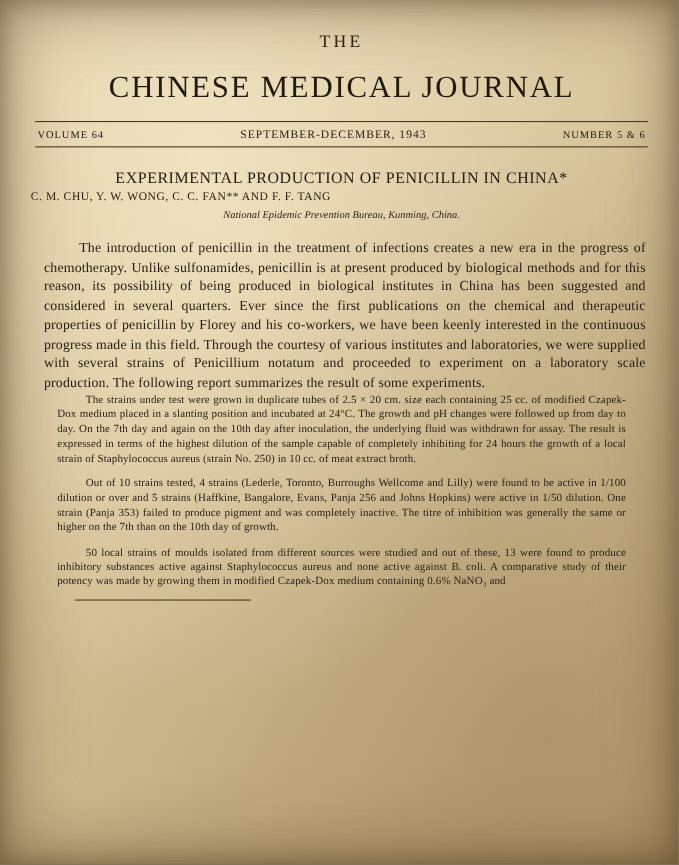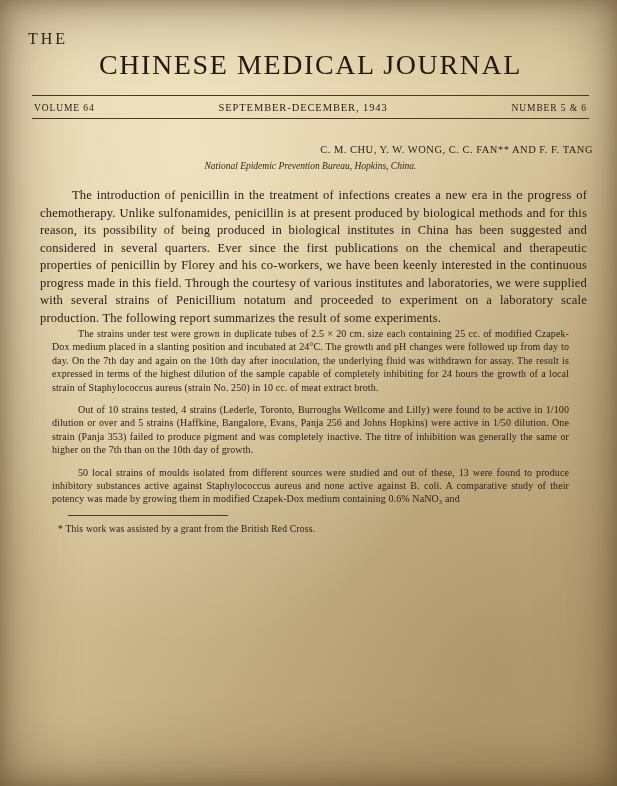--- a/index.html
+++ b/index.html
@@ -27,31 +27,32 @@
     box-shadow: inset 0 0 70px rgba(70,48,20,0.55), inset 0 0 22px rgba(60,40,16,0.40);
   }
   .sheet {
     position: absolute;
     left: 28px;
     right: 24px;
     top: 14px;
     bottom: 10px;
   }
   .the {
+    text-align: center;
     font-size: 16px;
     letter-spacing: 3px;
     color: #2e2418;
     margin-top: 16px;
   }
   .journal-title {
     text-align: center;
     font-size: 28px;
     letter-spacing: 1.6px;
     color: #241b10;
-    margin-top: 1px;
+    margin-top: 16px;
     font-weight: normal;
   }
   .rule {
     border-top: 1.5px solid #4a3a22;
     margin: 14px 4px 0 4px;
   }
   .issue-line {
     display: flex;
     justify-content: space-between;
     align-items: flex-end;
@@ -68,24 +69,24 @@
   }
   .article-title {
     text-align: center;
     font-size: 14.5px;
     letter-spacing: 0.5px;
     margin: 20px 6px 0 6px;
     color: #221a0f;
     font-weight: normal;
   }
   .authors {
-    text-align: right;
+    text-align: left;
     font-size: 10.5px;
     letter-spacing: 0.5px;
-    margin-top: 25px;
+    margin-top: 3px;
     color: #2a2014;
   }
   .affil {
     text-align: center;
     font-size: 9.5px;
     font-style: italic;
     margin-top: 6px;
     color: #33281a;
   }
   .body {
@@ -151,35 +152,35 @@
     <div class="rule"></div>
 
     <div class="issue-line">
       <span class="vol">VOLUME 64</span>
       <span class="date">SEPTEMBER-DECEMBER, 1943</span>
       <span class="num">NUMBER 5 &amp; 6</span>
     </div>
 
     <div class="rule2"></div>
 
+    <h1 class="article-title">EXPERIMENTAL PRODUCTION OF PENICILLIN IN CHINA*</h1>
     <div class="authors">C. M. CHU, Y. W. WONG, C. C. FAN** AND F. F. TANG</div>
-    <div class="affil">National Epidemic Prevention Bureau, Hopkins, China.</div>
+    <div class="affil">National Epidemic Prevention Bureau, Kunming, China.</div>
 
     <div class="body">
       <p class="para">The introduction of penicillin in the treatment of infections creates a new era in the progress of chemotherapy. Unlike sulfonamides, penicillin is at present produced by biological methods and for this reason, its possibility of being produced in biological institutes in China has been suggested and considered in several quarters. Ever since the first publications on the chemical and therapeutic properties of penicillin by Florey and his co-workers, we have been keenly interested in the continuous progress made in this field. Through the courtesy of various institutes and laboratories, we were supplied with several strains of Penicillium notatum and proceeded to experiment on a laboratory scale production. The following report summarizes the result of some experiments.</p>
     </div>
 
 
     <div class="small-body">
       <p class="small">The strains under test were grown in duplicate tubes of 2.5 × 20 cm. size each containing 25 cc. of modified Czapek-Dox medium placed in a slanting position and incubated at 24°C. The growth and pH changes were followed up from day to day. On the 7th day and again on the 10th day after inoculation, the underlying fluid was withdrawn for assay. The result is expressed in terms of the highest dilution of the sample capable of completely inhibiting for 24 hours the growth of a local strain of Staphylococcus aureus (strain No. 250) in 10 cc. of meat extract broth.</p>
       <p class="small">Out of 10 strains tested, 4 strains (Lederle, Toronto, Burroughs Wellcome and Lilly) were found to be active in 1/100 dilution or over and 5 strains (Haffkine, Bangalore, Evans, Panja 256 and Johns Hopkins) were active in 1/50 dilution. One strain (Panja 353) failed to produce pigment and was completely inactive. The titre of inhibition was generally the same or higher on the 7th than on the 10th day of growth.</p>
       <p class="small">50 local strains of moulds isolated from different sources were studied and out of these, 13 were found to produce inhibitory substances active against Staphylococcus aureus and none active against B. coli. A comparative study of their potency was made by growing them in modified Czapek-Dox medium containing 0.6% NaNO₃ and</p>
     </div>
 
     <div class="foot-rule"></div>
 
     <div class="footnotes">
-      <p class="footnote">* This work was assisted by a grant from the British Red Cross.</p>
     </div>
 
   </div>
   <div class="vignette"></div>
 </div>
 
 </body></html>

